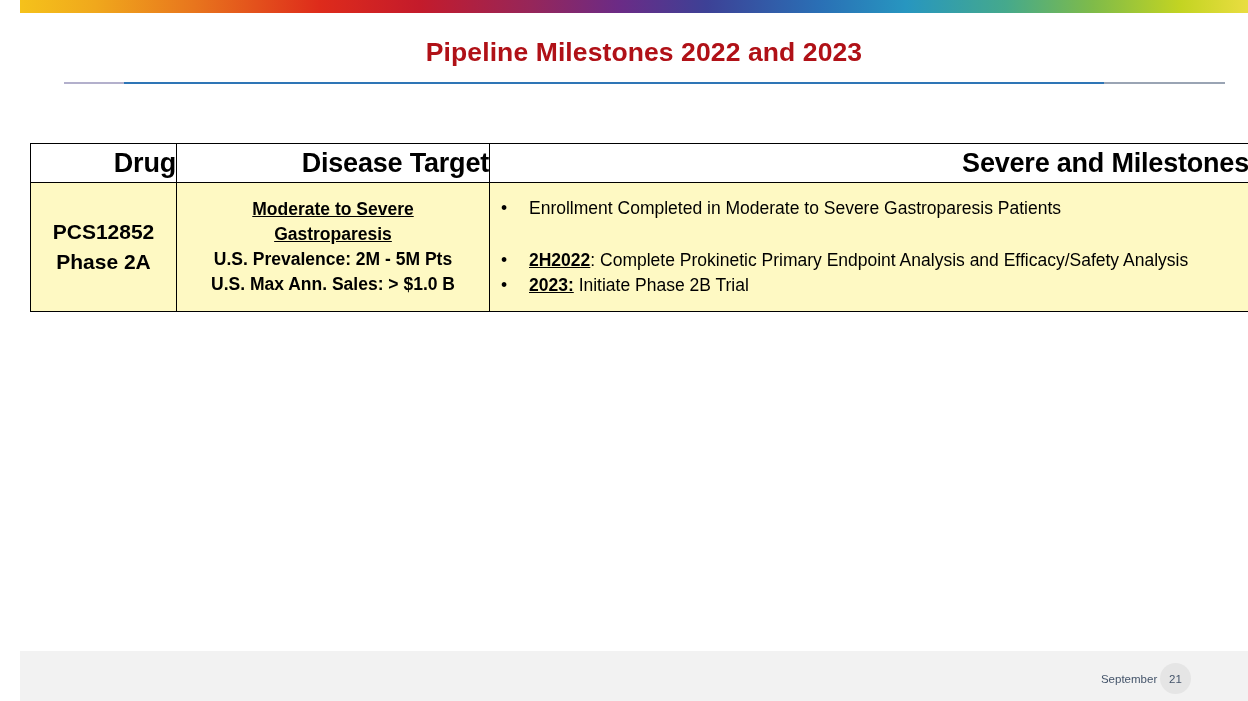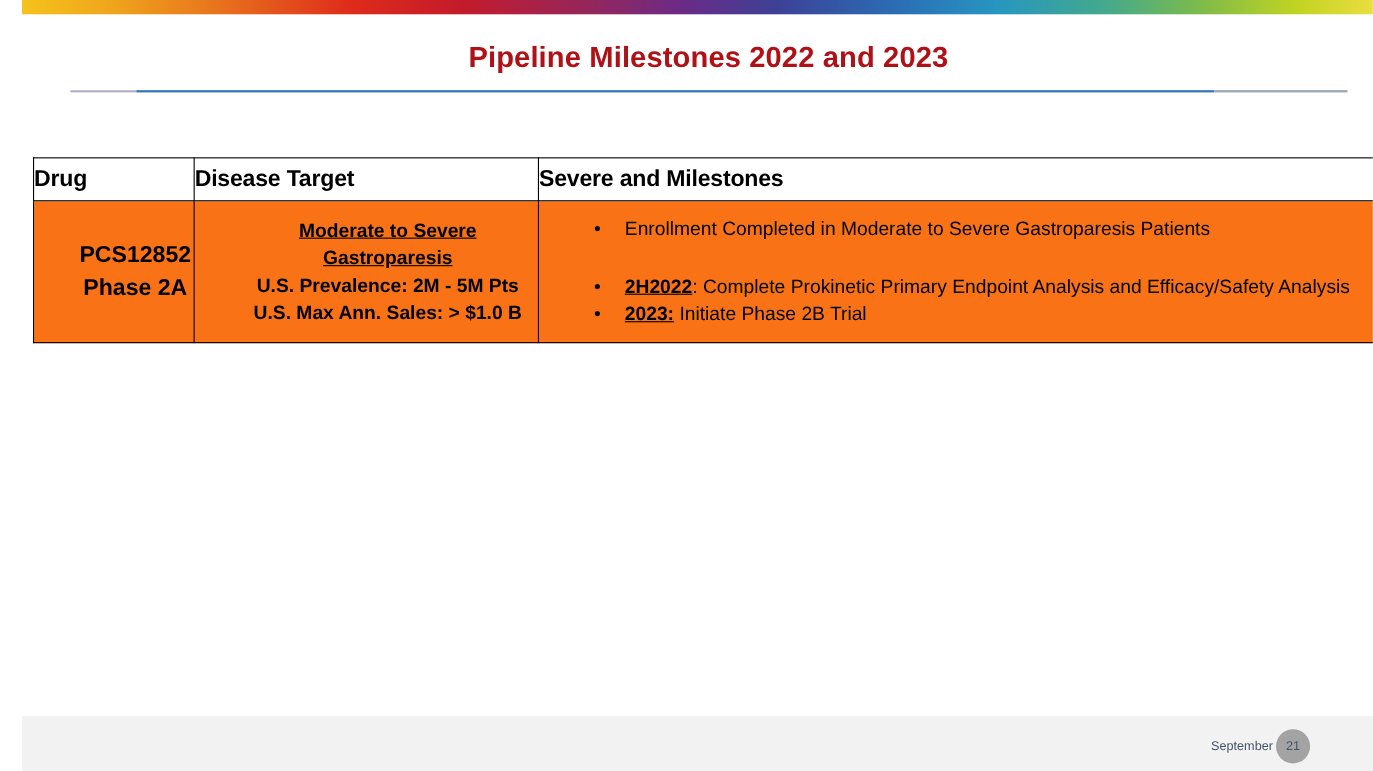--- a/index.html
+++ b/index.html
@@ -96,33 +96,32 @@
   }
   #pipeline-table th,
   #pipeline-table td {
     border: 1.5px solid #000000;
     padding: 0;
     vertical-align: middle;
   }
   #pipeline-table thead th {
     background: #ffffff;
     height: 38px;
-    text-align: left;
-    font-size: 21px;
+    text-align: right;
+    font-size: 27px;
     font-weight: bold;
     color: #000000;
     letter-spacing: -0.2px;
   }
   .col-drug   { width: 146px; }
   .col-target { width: 313px; }
   .col-status { width: 760px; }
 
   #pipeline-table tbody td {
-    background: #f97316;
-    padding-left: 39px;
+    background: #fef9c3;
   }
 
   .cell-drug {
     text-align: center;
     font-size: 21px;
     font-weight: bold;
     color: #000000;
     line-height: 1.42;
     vertical-align: top;
     padding-top: 9px;
@@ -202,21 +201,21 @@
     font-size: 11.5px;
     color: #44546a;
     white-space: nowrap;
   }
   #page-number {
     position: absolute;
     left: 1140px; top: 663px;
     width: 31px;
     height: 31px;
     border-radius: 50%;
-    background: #a3a3a3;
+    background: #e5e5e5;
     color: #44546a;
     font-size: 11.5px;
     display: flex;
     align-items: center;
     justify-content: center;
   }
 </style>
 </head>
 <body>
 

